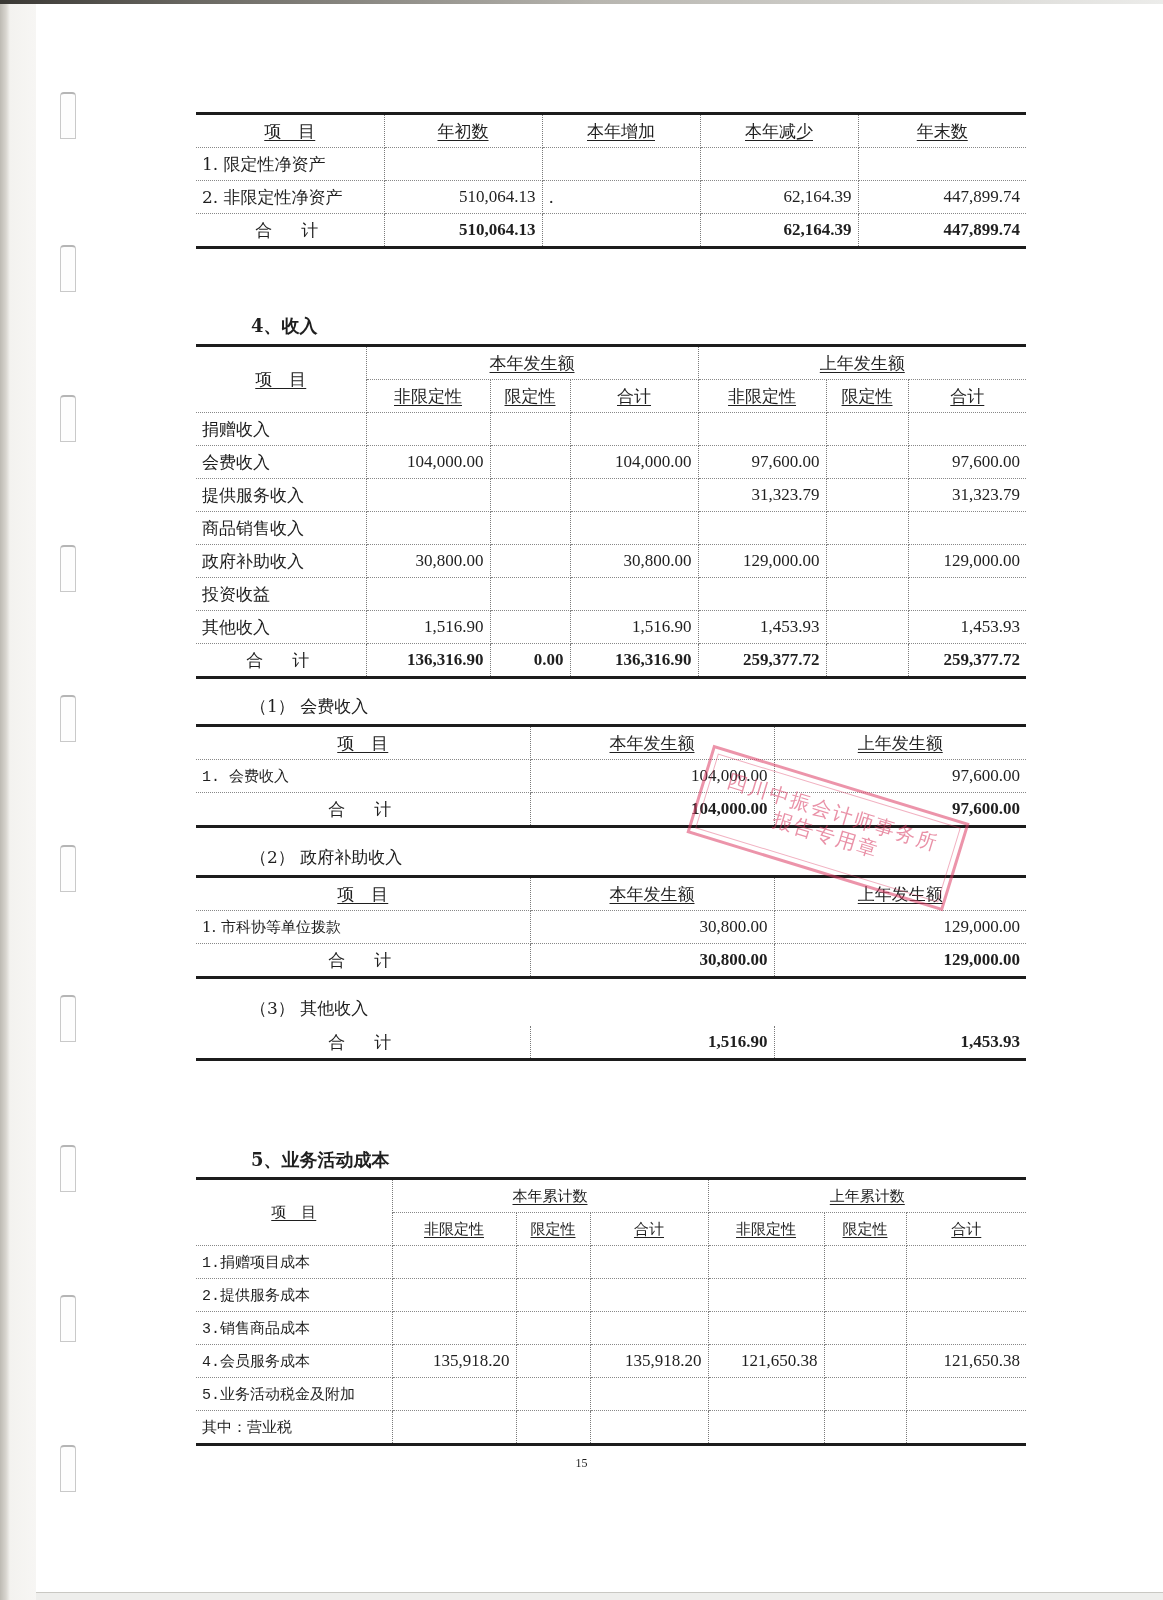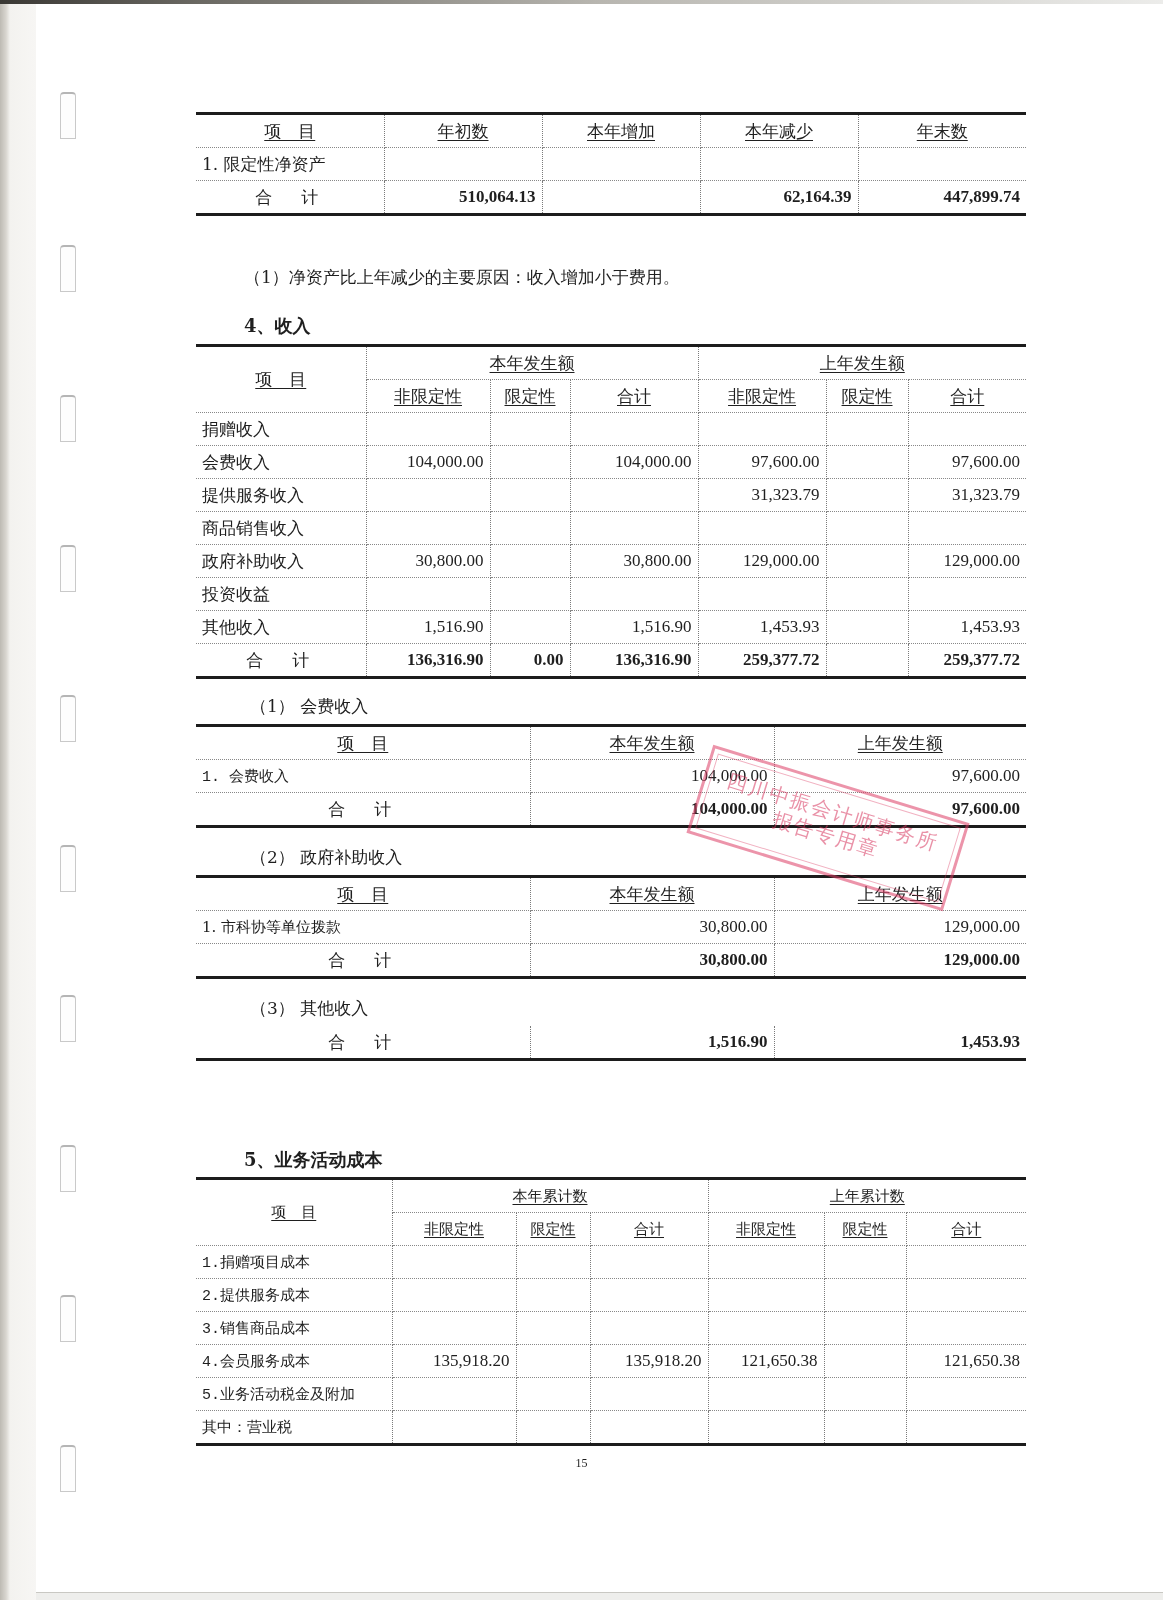--- a/index.html
+++ b/index.html
@@ -41,21 +41,21 @@
   .tbl tr.bottom-rule td { border-bottom:3px solid #1c1c1c; }
   .tbl .hdr { text-align:center; }
   .tbl .hdr span { text-decoration:underline; text-underline-offset:3px; }
   .tbl .num { text-align:right; font-family:"Liberation Serif", serif; font-size:17px; }
   .tbl .bold { font-weight:bold; }
   .tbl .lbl { text-align:left; }
   .tbl .ctr { text-align:center; letter-spacing:6px; }
   .small td { font-size:15px;font-family:Liberation Mono, monospace; }
 
   .para { position:absolute; font-size:17px; }
-  .h-sec { position:absolute; font-size:18px; font-weight:bold; }
+  .h-sec { position:absolute; font-size:18px; font-weight:bold;margin-left:7px; }
 
   .stamp {
     position:absolute; left:694px; top:782px; width:268px; height:92px;
     transform:rotate(17deg);
     border:3px solid rgba(220,60,100,0.55);
     color:rgba(215,55,95,0.55);
     font-size:20px; line-height:24px; text-align:center; letter-spacing:2px;
     font-family:"DejaVu Sans", sans-serif;
     box-sizing:border-box; padding-top:14px;
   }
@@ -97,31 +97,37 @@
       <td class="hdr"><span>本年减少</span></td>
       <td class="hdr"><span>年末数</span></td>
     </tr>
     <tr>
       <td class="lbl">1. 限定性净资产</td>
       <td class="num"></td>
       <td class="num"></td>
       <td class="num"></td>
       <td class="num"></td>
     </tr>
+    <tr>
+      <td class="lbl">2. 非限定性净资产</td>
+      <td class="num">510,064.13</td>
+      <td class="lbl">.</td>
+      <td class="num">62,164.39</td>
+      <td class="num">447,899.74</td>
+    </tr>
     <tr class="bottom-rule">
       <td class="ctr">合　计</td>
       <td class="num bold">510,064.13</td>
       <td class="num bold"></td>
       <td class="num bold">62,164.39</td>
       <td class="num bold">447,899.74</td>
     </tr>
   </tbody>
     </table>
 
-  <div class="para" style="left:244px; top:266px;">（1）净资产比上年减少的主要原因：收入增加小于费用。</div>
 
   <div class="h-sec" style="left:244px; top:314px;">4、收入</div>
 
   <table class="tbl" style="top:344px; width:830px;">
     <colgroup>
         <col style="width:170px">
         <col style="width:124px">
         <col style="width:80px">
         <col style="width:128px">
         <col style="width:128px">

